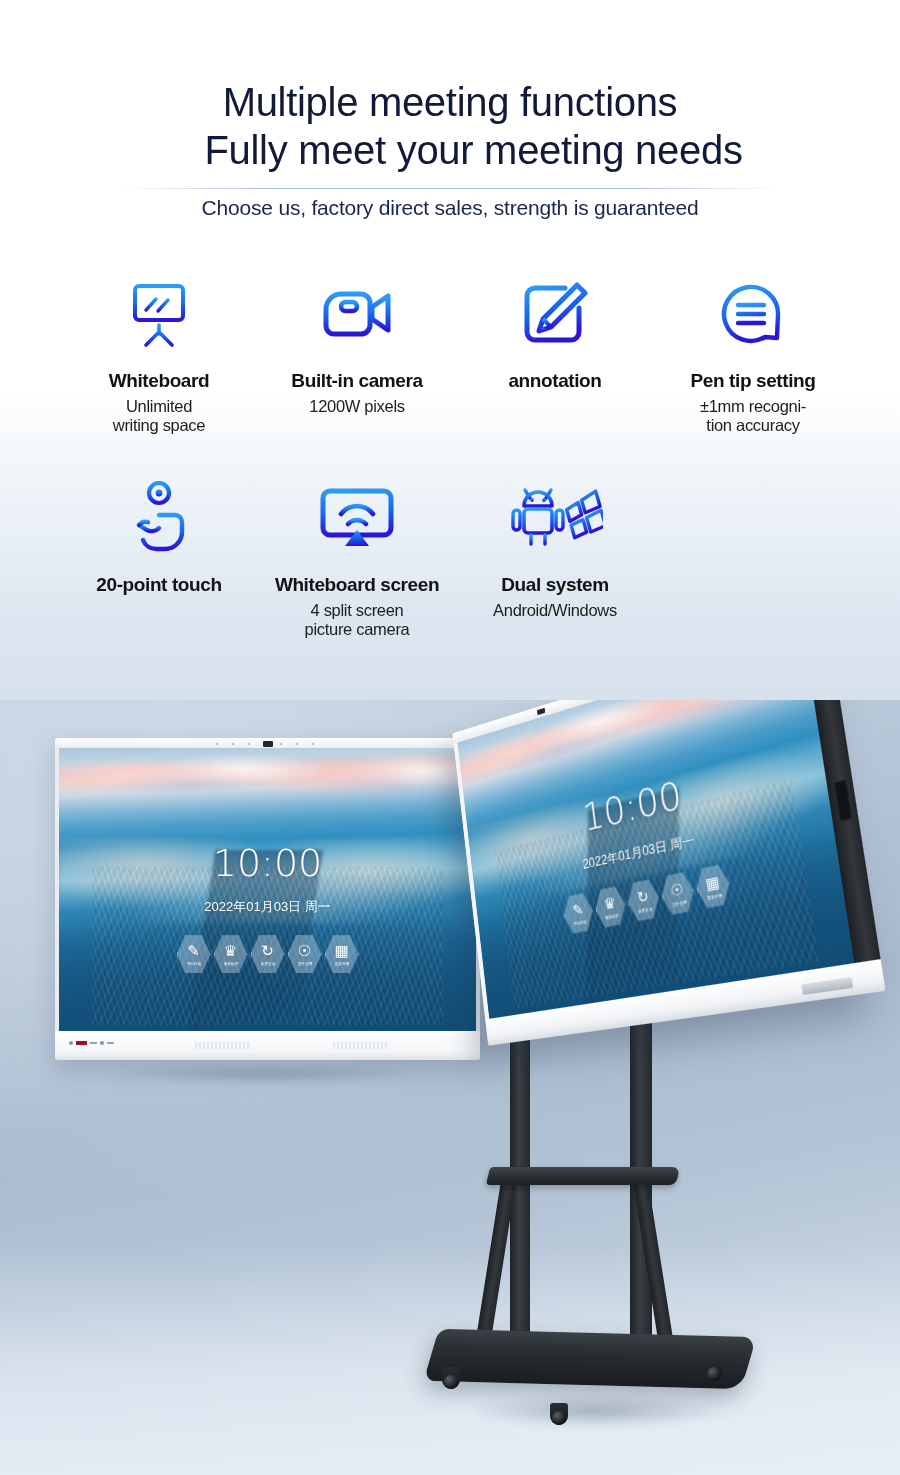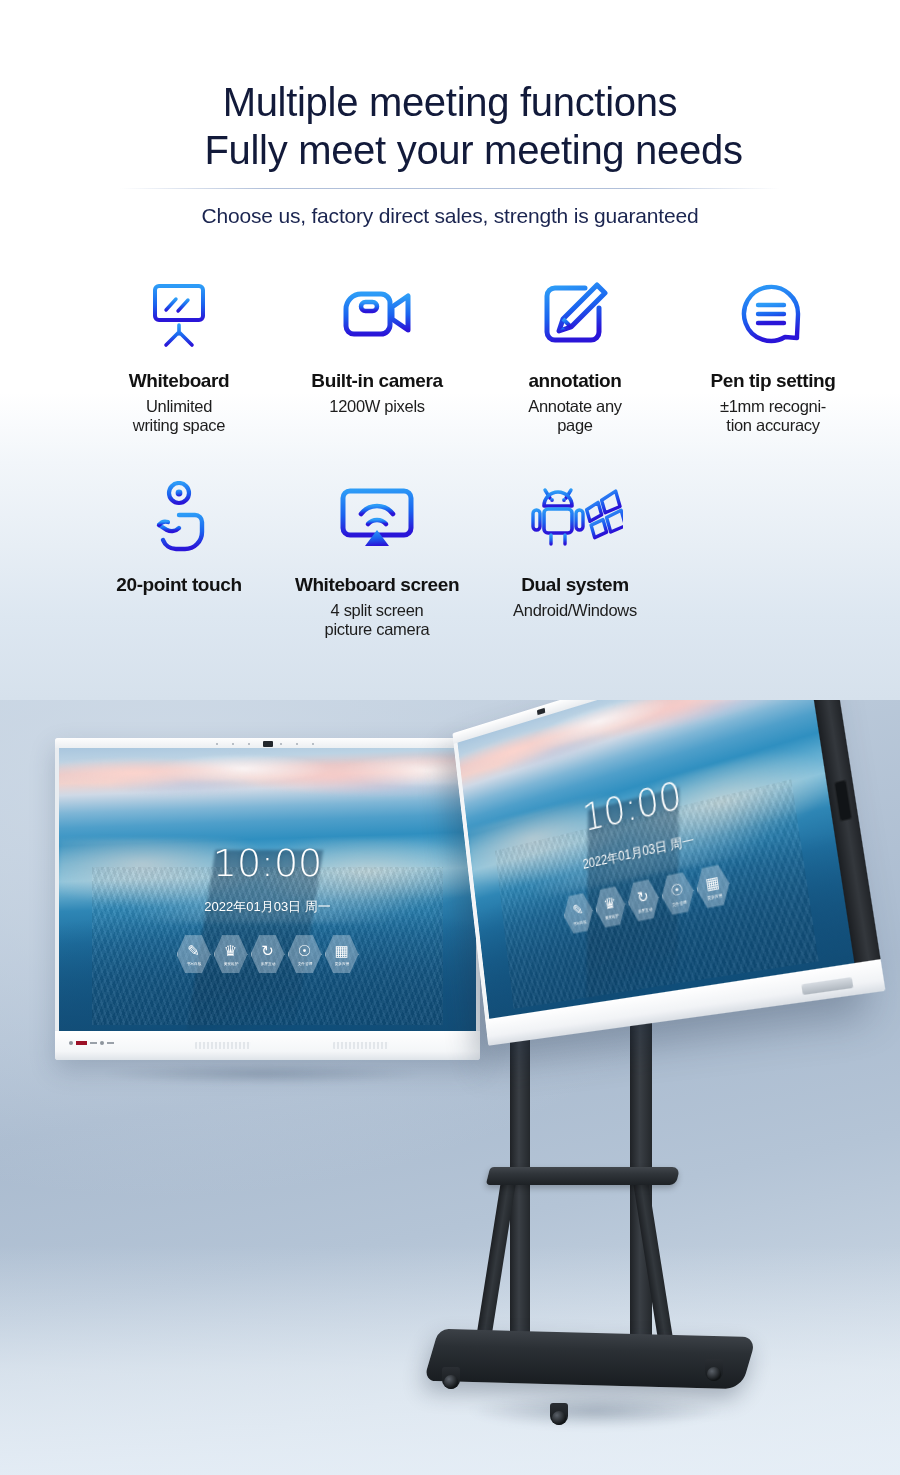--- a/index.html
+++ b/index.html
@@ -30,27 +30,27 @@
   .headline .l1{ display:block; }
   .headline .l2{ display:block;padding-left:47px; }
 
   .divider{
     position:absolute; left:120px; top:188px; width:660px; height:1px;
     background:linear-gradient(90deg, rgba(180,195,220,0) 0%, rgba(150,170,205,.75) 22%,
                 rgba(150,170,205,.75) 78%, rgba(180,195,220,0) 100%);
   }
 
   .subhead{
-    position:absolute; left:0; top:204px; width:900px; text-align:center;
+    position:absolute; left:0; top:196px; width:900px; text-align:center;
     color:#1b2550; font-size:21px; font-weight:400; letter-spacing:-.2px;
   }
 
   
   .features{
-    position:absolute; left:0; top:278px; width:900px;padding-left:20px;
+    position:absolute; left:0; top:278px; width:900px;
   }
   .frow{ display:flex; width:900px; }
   .fcell{ width:198px; text-align:center; }
   .fcell.c0{ margin-left:60px; }
   .ficon{ height:76px; display:flex; align-items:center; justify-content:center; }
   .ficon svg{ display:block; }
   .ftitle{
     margin-top:16px; font-size:19px; font-weight:700; color:#121212;
     letter-spacing:-.4px; white-space:nowrap;
   }
@@ -376,24 +376,20 @@
                   <stop offset="100%" stop-color="#2a15d8"></stop>
             </linearGradient>
               </defs>
             <path d="M44 6 H14 a8 8 0 0 0 -8 8 v36 a8 8 0 0 0 8 8 h36 a8 8 0 0 0 8 -8 V26" fill="none" stroke="url(#g3)" stroke-width="5" stroke-linecap="round"></path>
             <path d="M56 3 L64 11 L30 45 L18 49 L22 37 Z" fill="none" stroke="url(#g3)" stroke-width="5" stroke-linejoin="round"></path>
             <path d="M22 37 L30 45" stroke="url(#g3)" stroke-width="4"></path>
             <path d="M18 49 L22 45 L26 49 Z" fill="url(#g3)"></path>
           </svg>
         </div>
         <div class="ftitle">annotation</div>
-        <div class="fdesc">
-          <span>Annotate any</span><br>
-          <span>page</span>
-        </div>
       </div>
 
       <div class="fcell">
         <div class="ficon">
           <svg width="72" height="68" viewBox="0 0 72 68">
             <defs>
                 <linearGradient id="g4" x1="0" y1="0" x2="0.2" y2="1">
               <stop offset="0" stop-color="#2d9cf7"></stop>
                   <stop offset="58%" stop-color="#1a63ef"></stop>
                   <stop offset="100%" stop-color="#2a15d8"></stop>

